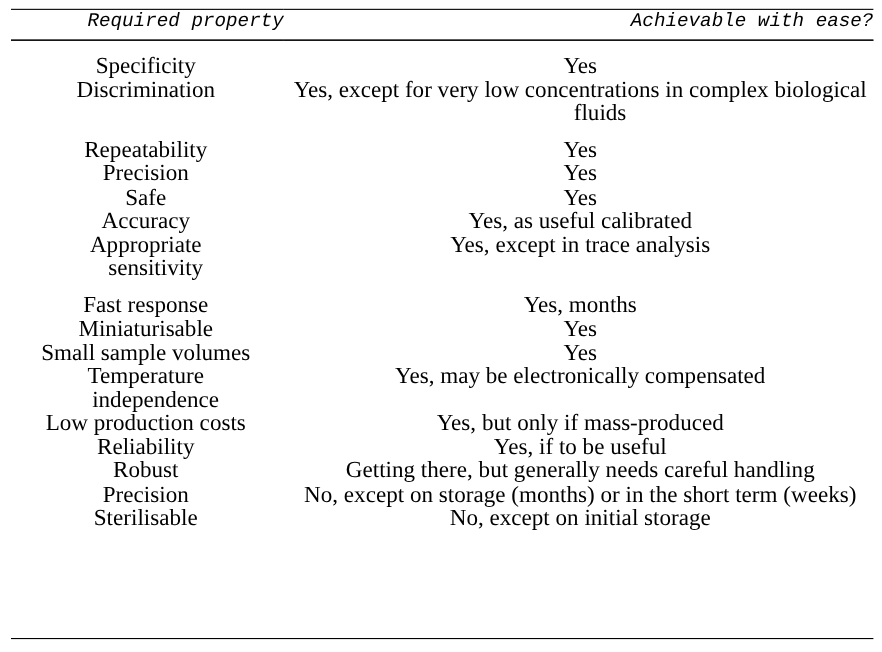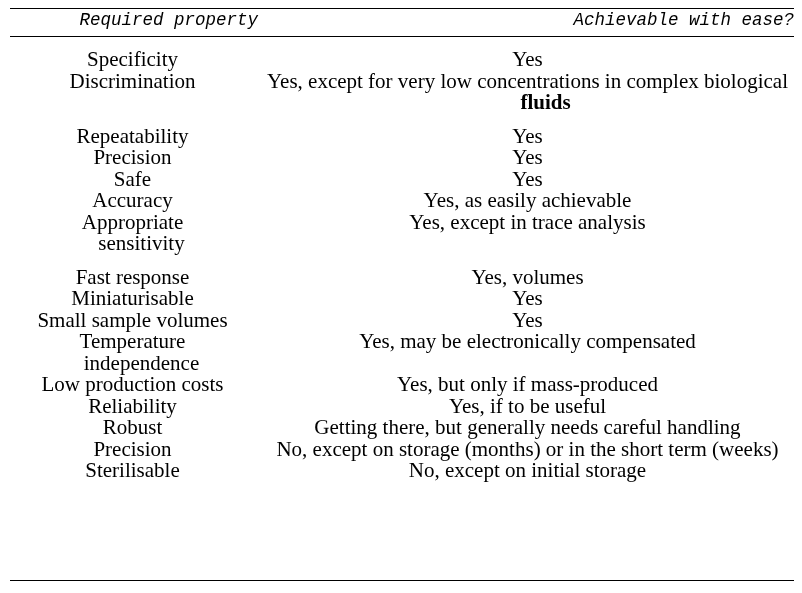--- a/index.html
+++ b/index.html
@@ -72,21 +72,20 @@
     padding-right: 6px;
   }
   tbody td .hang {
     display: block;
     text-indent: 0;
     padding-left: 18px;
   }
   tbody td .hang-ans {
     display: block;
     padding-left: 36px;
-    font-weight: bold;
   }
   .bottom-rule {
     position: absolute;
     left: 10px;
     right: 8px;
     bottom: 12px;
     border-bottom: 1.6px solid #000;
     height: 0;
   }
 </style>
@@ -137,34 +136,34 @@
         <td>Yes</td>
       </tr>
 
       <tr>
         <td class="prop-cell">Safe</td>
         <td>Yes</td>
       </tr>
 
       <tr>
         <td class="prop-cell">Accuracy</td>
-        <td>Yes, as easily achievable</td>
+        <td>Yes, as useful calibrated</td>
       </tr>
 
       <tr>
         <td class="prop-cell">
           <span>Appropriate</span>
           <span class="hang">sensitivity</span>
         </td>
         <td>Yes, except in trace analysis</td>
       </tr>
 
       <tr class="pad-top">
         <td class="prop-cell">Fast response</td>
-        <td>Yes, volumes</td>
+        <td>Yes, months</td>
       </tr>
 
       <tr>
         <td class="prop-cell">Miniaturisable</td>
         <td>Yes</td>
       </tr>
 
       <tr>
         <td class="prop-cell">Small sample volumes</td>
         <td>Yes</td>

